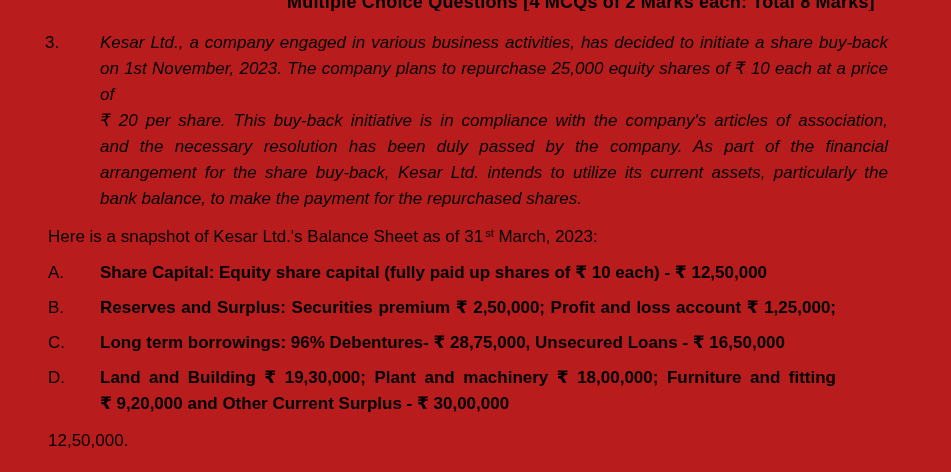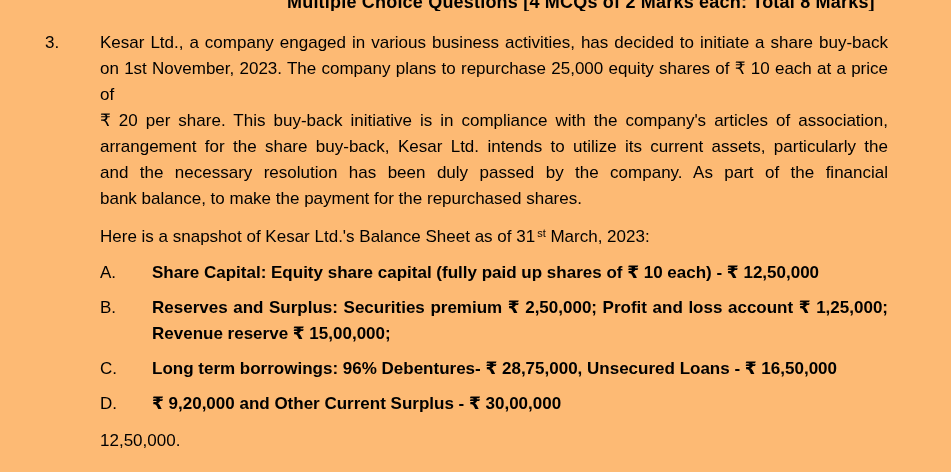--- a/index.html
+++ b/index.html
@@ -1,21 +1,21 @@
 <!DOCTYPE html>
 <html><head>
 <meta charset="utf-8">
 <style>
   * { margin: 0; padding: 0; box-sizing: border-box; }
   html, body { background: #ffffff; }
   .page {
     position: relative;
     width: 951px;
     height: 472px;
-    background: #fdba74;
+    background: #b91c1c;
     overflow: hidden;
     font-family: "Liberation Sans", "DejaVu Sans", sans-serif;
     font-size: 17px;
     color: #000000;
     line-height: 26px;
   }
   
   .header-clip {
     position: absolute;
     left: 287px;
@@ -37,22 +37,22 @@
     left: 0;
     top: 30px;
     width: 951px;
   }
   .q-row { display: flex; }
   .q-num {
     width: 100px;
     padding-left: 45px;
     flex: 0 0 100px;
   }
-  .q-body { width: 788px; flex: 0 0 788px; }
-  .block { margin-left: 100px; width: 788px; }
+  .q-body { width: 788px; flex: 0 0 788px; font-style: italic; }
+  .block { margin-left: 48px; width: 788px; }
   .snapshot { margin-top: 12px; }
   .item { display: flex; margin-top: 9px; }
   .item-label { width: 52px; flex: 0 0 52px; }
   .item-body { width: 736px; flex: 0 0 736px; font-weight: bold; }
   .closing { margin-top: 11px; }
   .jl { text-align: justify; text-align-last: justify; }
   .ll { text-align: left; text-align-last: left; }
   sup.st {
     font-size: 11px;
     vertical-align: baseline;
@@ -71,55 +71,55 @@
   </div>
 
   <div class="content">
 
     <div class="q-row">
       <div class="q-num">3.</div>
       <div class="q-body">
         <div class="jl">Kesar Ltd., a company engaged in various business activities, has decided to initiate a share buy-back</div>
         <div class="jl">on 1st November, 2023. The company plans to repurchase 25,000 equity shares of ₹ 10 each at a price of</div>
         <div class="jl">₹ 20 per share. This buy-back initiative is in compliance with the company's articles of association,</div>
+        <div class="jl">and the necessary resolution has been duly passed by the company. As part of the financial</div>
         <div class="jl">arrangement for the share buy-back, Kesar Ltd. intends to utilize its current assets, particularly the</div>
-        <div class="jl">and the necessary resolution has been duly passed by the company. As part of the financial</div>
         <div class="ll">bank balance, to make the payment for the repurchased shares.</div>
       </div>
     </div>
 
     <div class="block snapshot ll">
       <span>Here is a snapshot of Kesar Ltd.'s Balance Sheet as of 31</span><sup class="st">st</sup><span> March, 2023:</span>
     </div>
 
     <div class="block item">
       <div class="item-label">A.</div>
       <div class="item-body">
         <div class="ll">Share Capital: Equity share capital (fully paid up shares of ₹ 10 each) - ₹ 12,50,000</div>
       </div>
     </div>
 
     <div class="block item">
       <div class="item-label">B.</div>
       <div class="item-body">
         <div class="jl">Reserves and Surplus: Securities premium ₹ 2,50,000; Profit and loss account ₹ 1,25,000;</div>
-        <div class="ll">Revenue reserve ₹ 15,00,000;</div>
       </div>
     </div>
 
     <div class="block item">
       <div class="item-label">C.</div>
       <div class="item-body">
         <div class="ll">Long term borrowings: 96% Debentures- ₹ 28,75,000, Unsecured Loans - ₹ 16,50,000</div>
       </div>
     </div>
 
     <div class="block item">
       <div class="item-label">D.</div>
       <div class="item-body">
+        <div class="jl">Land and Building ₹ 19,30,000; Plant and machinery ₹ 18,00,000; Furniture and fitting</div>
         <div class="ll">₹ 9,20,000 and Other Current Surplus - ₹ 30,00,000</div>
       </div>
     </div>
 
     <div class="block closing">
       <div class="ll">12,50,000.</div>
     </div>
 
   </div>
 </div>

